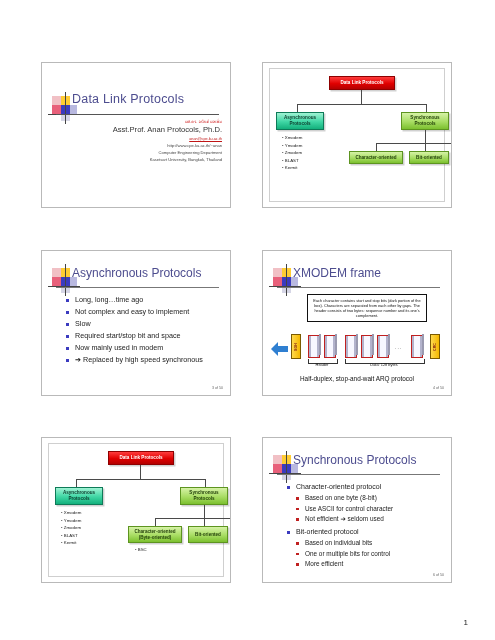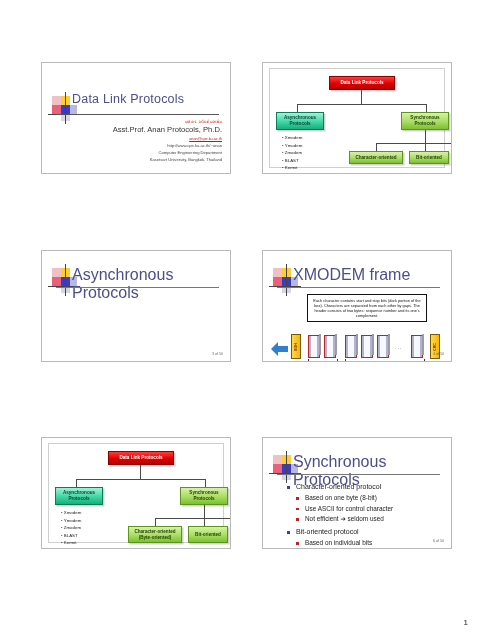--- a/index.html
+++ b/index.html
@@ -14,21 +14,21 @@
     position:absolute;inset:0;
     background:#fff;
   }
   .grid{
     position:absolute;
     left:41px;top:62px;
     width:417px;height:522px;
   }
   .slide{
     position:absolute;
-    width:190px;height:112px;
+    width:190px;height:146px;
     border:1px solid #b9b9b9;
     background:#fff;
     box-sizing:border-box;
     overflow:hidden;
   }
   .r0{top:0px;}
   .r1{top:188px;}
   .r2{top:375px;padding-left:36px;}
   .c0{left:0px;}
   .c1{left:221px;text-decoration:underline;}
@@ -76,21 +76,21 @@
   }
   .title-slide .t-univ{
     position:absolute;right:8px;top:94px;
     font-size:4.1px;color:#444;text-align:right;white-space:nowrap;
   }
 
   
   .b-deco{left:8px;top:16px;}
   .b-title{
     position:absolute;left:30px;top:15px;
-    font-size:16px;color:#4d4d8f;
+    font-size:12px;color:#4d4d8f;
   }
   .b-rule{position:absolute;left:14px;top:36px;width:163px;height:1px;background:#777;}
   .b-list{
     position:absolute;left:24px;top:43px;right:8px;
     margin:0;padding:0;list-style:none;
   }
   .b-list li{
     position:relative;
     padding-left:9px;
     font-size:7.2px;color:#222;
@@ -273,20 +273,28 @@
         <div class="sq sq-gold"></div>
         <div class="sq sq-red"></div>
         <div class="sq sq-blue"></div>
         <div class="sq sq-lav"></div>
         <div class="sq sq-grey"></div>
         <div class="vline"></div>
         <div class="hline"></div>
       </div>
       <div class="b-title">Asynchronous Protocols</div>
       <div class="b-rule"></div>
+      <ul class="b-list">
+        <li>Long, long…time ago</li>
+        <li>Not complex and easy to implement</li>
+        <li>Slow</li>
+        <li>Required start/stop bit and space</li>
+        <li>Now mainly used in modem</li>
+        <li>➔ Replaced by high speed synchronous</li>
+      </ul>
       <div class="pagenum">3 of 50</div>
     </div>
 
     <div class="slide r1 c1">
       <div class="deco b-deco">
         <div class="sq sq-pale"></div>
         <div class="sq sq-gold"></div>
         <div class="sq sq-red"></div>
         <div class="sq sq-blue"></div>
         <div class="sq sq-lav"></div>

